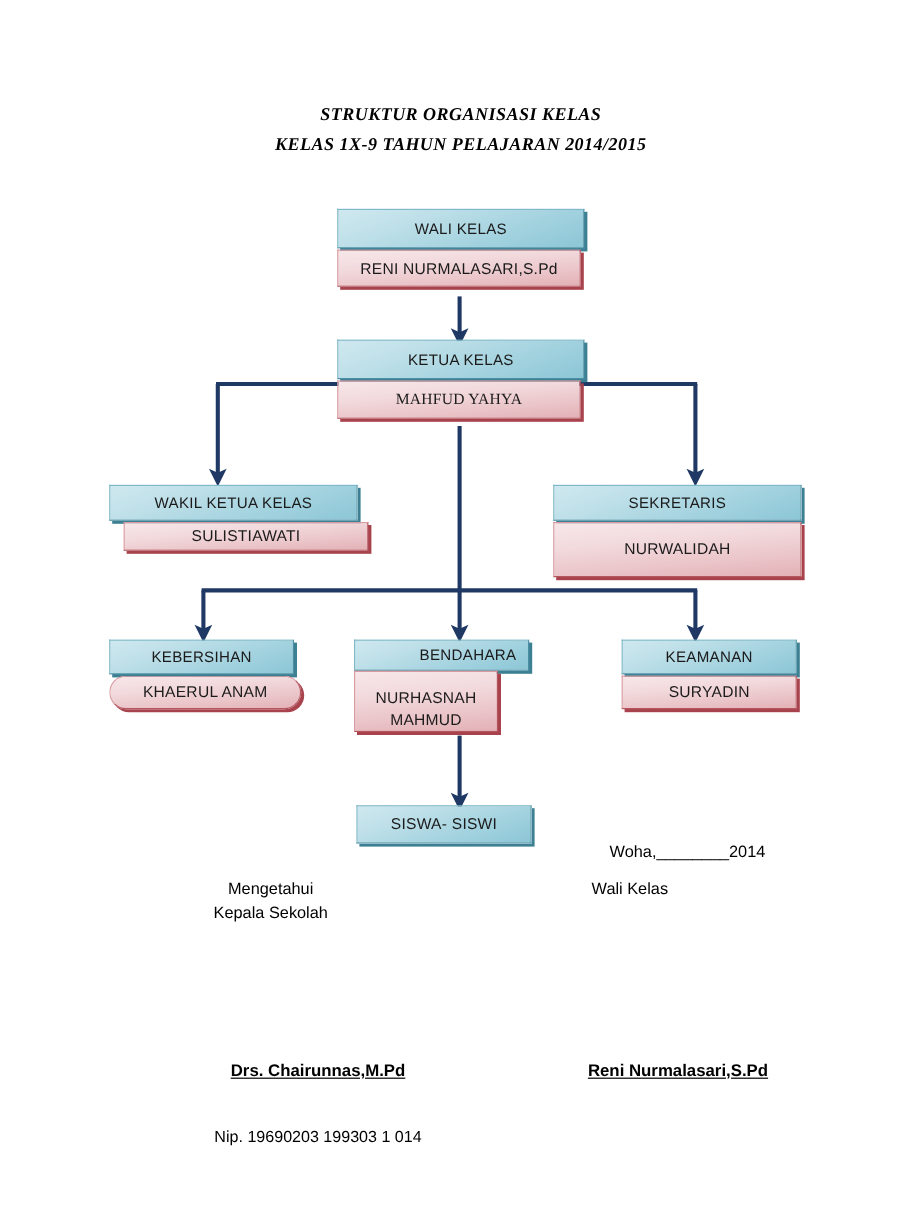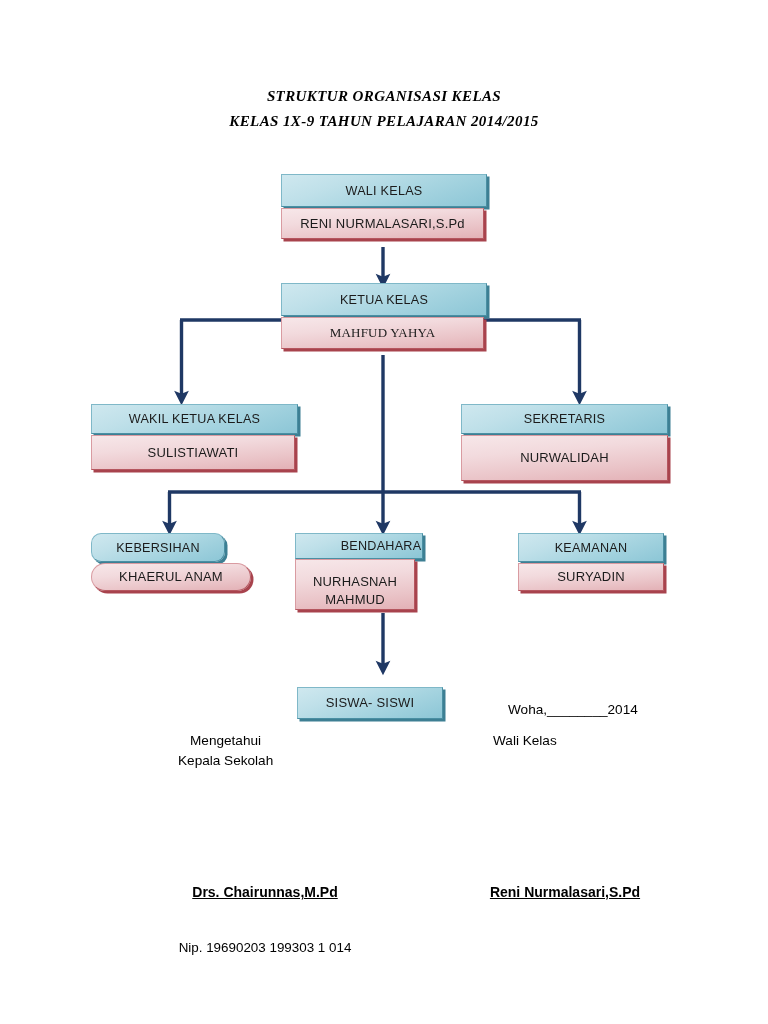--- a/index.html
+++ b/index.html
@@ -161,47 +161,47 @@
     <div class="seg seg-name" style="height:31px; width:203px; margin-top:1px;">RENI NURMALASARI,S.Pd</div>
   </div>
 
   <div class="node" style="left:281px; top:283px; width:208px;">
     <div class="seg seg-head" style="height:33px; width:206px;">KETUA KELAS</div>
     <div class="seg seg-name" style="height:32px; width:203px; margin-top:1px;font-family:Liberation Serif, serif;">MAHFUD YAHYA</div>
   </div>
 
   <div class="node" style="left:91px; top:404px; width:209px;">
     <div class="seg seg-head" style="height:30px; width:207px;">WAKIL KETUA KELAS</div>
-    <div class="seg seg-name" style="height:35px; width:204px; margin-top:1px;">SULISTIAWATI</div>
+    <div class="seg seg-name" style="height:24px; width:204px; margin-top:1px;margin-left:12px;">SULISTIAWATI</div>
   </div>
 
   <div class="node" style="left:461px; top:404px; width:209px;">
     <div class="seg seg-head" style="height:30px; width:207px;">SEKRETARIS</div>
     <div class="seg seg-name" style="height:46px; width:207px; margin-top:1px;">NURWALIDAH</div>
   </div>
 
   <div class="node" style="left:91px; top:533px; width:150px;">
-    <div class="seg seg-head" style="height:29px; width:134px;border-radius:10px;">KEBERSIHAN</div>
+    <div class="seg seg-head" style="height:29px; width:154px;">KEBERSIHAN</div>
     <div class="seg seg-name" style="height:28px; width:160px; margin-top:1px;border-radius:14px;">KHAERUL  ANAM</div>
   </div>
 
   <div class="node" style="left:295px; top:533px; width:148px;">
-    <div class="seg seg-head" style="height:26px; width:128px;padding-left:44px;">BENDAHARA</div>
+    <div class="seg seg-head" style="height:26px; width:146px;padding-left:44px;">BENDAHARA</div>
     <div class="seg seg-name" style="height:51px; width:120px; margin-top:0px;justify-content:flex-end;">
       <span>NURHASNAH</span>
       <span>MAHMUD</span>
     </div>
   </div>
 
   <div class="node" style="left:518px; top:533px; width:148px;">
     <div class="seg seg-head" style="height:29px; width:146px;">KEAMANAN</div>
     <div class="seg seg-name" style="height:28px; width:146px; margin-top:1px;">SURYADIN</div>
   </div>
 
-  <div class="node" style="left:297px; top:687px; width:126px;">
+  <div class="node" style="left:297px; top:671px; width:126px;">
     <div class="seg seg-name solo-blue" style="height:32px; width:146px;">SISWA- SISWI</div>
   </div>
 
   <div class="footer-text" style="left:508px; top:700px;">Woha,________2014</div>
 
   <div class="footer-text" style="left:493px; top:731px;">Wali Kelas</div>
 
   <div class="footer-text" style="left:190px; top:731px;">Mengetahui</div>
   <div class="footer-text" style="left:178px; top:751px;">Kepala Sekolah</div>
 

